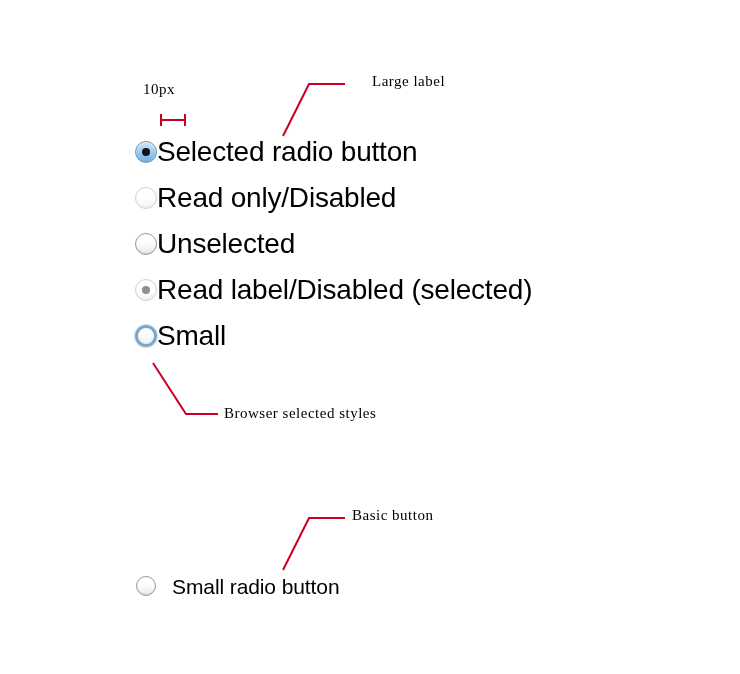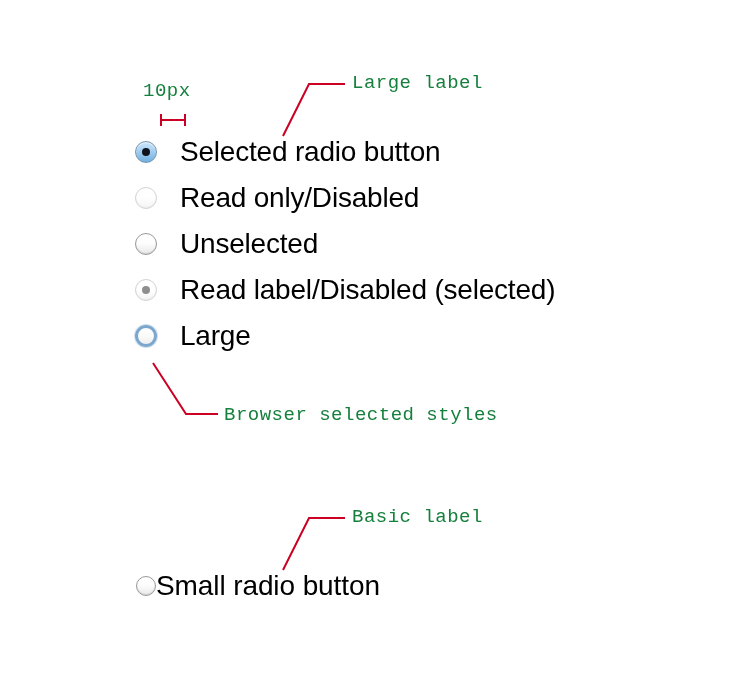--- a/index.html
+++ b/index.html
@@ -18,23 +18,23 @@
   }
 
   .stage {
     position: absolute;
     inset: 0;
   }
 
   
   .anno {
     position: absolute;
-    color: #15803d;
-    font-family: Liberation Mono, monospace;
-    font-size: 19px;
+    color: #000000;
+    font-family: Liberation Serif, serif;
+    font-size: 15px;
     letter-spacing: 0.5px;
     white-space: nowrap;
     line-height: 1;
   }
   .anno-svg {
     position: absolute;
     overflow: visible;
     pointer-events: none;
   }
   .anno-svg path, .anno-svg line {
@@ -133,47 +133,46 @@
     box-shadow: 0 0 0 1px rgba(123,167,207,0.35);
   }
 
   .radio-label {
     color: #000000;
     white-space: nowrap;
   }
   .radio-label.lg {
     font-size: 28px;
     line-height: 1;
-    margin-left: 23px;
     letter-spacing: -0.2px;
   }
   .radio-label.sm {
-    font-size: 28px;
+    font-size: 21px;
     line-height: 1;
-    margin-left: 0;
+    margin-left: 16px;
     letter-spacing: -0.1px;
   }
 </style>
 </head>
 <body>
 
 <div class="stage">
 
   <div class="anno" style="left:143px; top:82px;">10px</div>
 
   <svg class="anno-svg" style="left:160px; top:112px;" width="34" height="16">
     <line x1="1" y1="2" x2="1" y2="14"></line>
     <line x1="1" y1="8" x2="25" y2="8"></line>
     <line x1="25" y1="2" x2="25" y2="14"></line>
   </svg>
 
   <svg class="anno-svg" style="left:280px; top:74px;" width="70" height="66">
     <path d="M 3 62 L 29 10 L 65 10"></path>
   </svg>
-  <div class="anno" style="left:352px; top:74px;">Large label</div>
+  <div class="anno" style="left:372px; top:74px;">Large label</div>
 
   <div class="radio-group" style="left:134px; top:129px;">
 
     <div class="radio-row">
       <span class="radio lg state-selected"></span>
       <span class="radio-label lg">Selected radio button</span>
     </div>
 
     <div class="radio-row">
       <span class="radio lg state-disabled"></span>
@@ -185,33 +184,33 @@
       <span class="radio-label lg">Unselected</span>
     </div>
 
     <div class="radio-row">
       <span class="radio lg state-disabled-selected"></span>
       <span class="radio-label lg">Read label/Disabled (selected)</span>
     </div>
 
     <div class="radio-row">
       <span class="radio lg state-focus"></span>
-      <span class="radio-label lg">Large</span>
+      <span class="radio-label lg">Small</span>
     </div>
   </div>
 
   <svg class="anno-svg" style="left:150px; top:360px;" width="70" height="62">
     <path d="M 3 3 L 36 54 L 68 54"></path>
   </svg>
   <div class="anno" style="left:224px; top:406px;">Browser selected styles</div>
 
   <svg class="anno-svg" style="left:280px; top:508px;" width="70" height="66">
     <path d="M 3 62 L 29 10 L 65 10"></path>
   </svg>
-  <div class="anno" style="left:352px; top:508px;">Basic label</div>
+  <div class="anno" style="left:352px; top:508px;">Basic button</div>
 
   <div class="radio-group" style="left:134px; top:566px;">
     <div class="radio-row small">
       <span class="radio sm state-unselected"></span>
       <span class="radio-label sm">Small radio button</span>
     </div>
   </div>
 
 </div>
 

